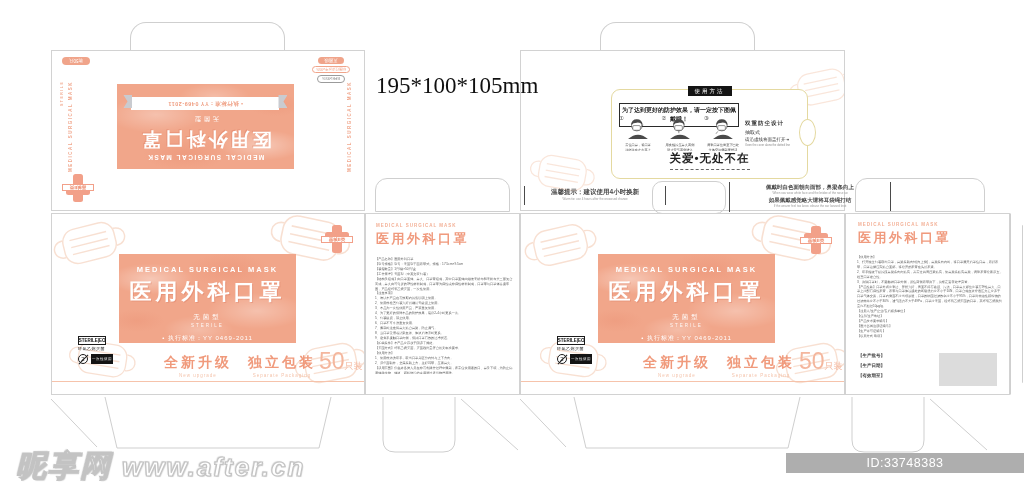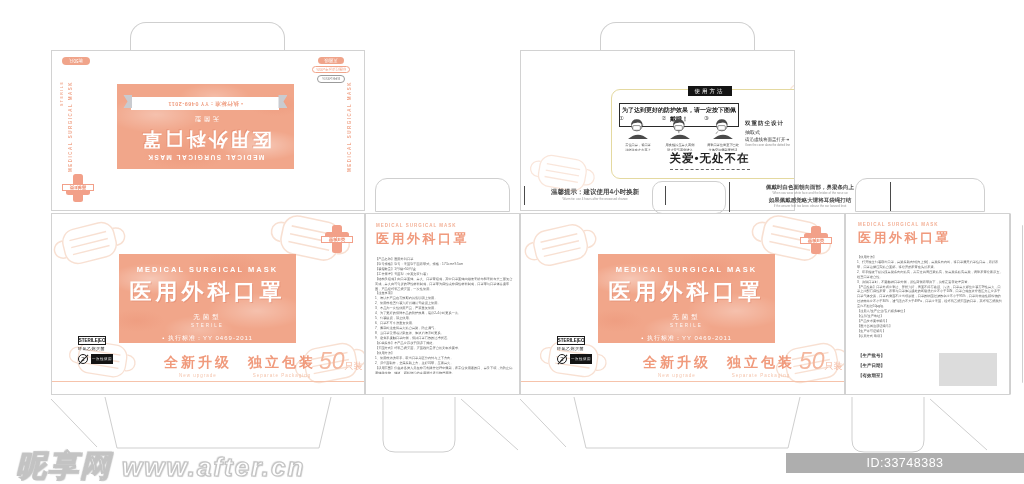--- a/index.html
+++ b/index.html
@@ -78,21 +78,21 @@
   .noreuse::after { content:""; position:absolute; left:-2px; top:4px; width:13px;
                     border-top:1px solid #1b1b1b; transform:rotate(-45deg); }
   .blackbox { width:22px; height:10px; background:#141414; color:#fff; font-size:3.5px;
               display:flex; align-items:center; justify-content:center; letter-spacing:.5px; }
 
   
   .upg { text-align:center; }
   .upg .u-cn { font-size:14px; font-weight:bold; color:#f09a7c; letter-spacing:3px; }
   .upg .u-en { font-size:4.5px; color:#f4c3ab; letter-spacing:1px; margin-top:1px; }
   .count { color:#f4b79e; white-space:nowrap; }
-  .count .c-num { font-size:23px;font-style:italic; }
+  .count .c-num { font-size:23px; }
   .count .c-unit { font-size:9px; }
 
   
   .bp-en { font-size:4.5px; letter-spacing:1px; color:#f3b096; font-weight:bold; }
   .bp-cn { font-size:13px; font-weight:bold; color:#f09a7d; letter-spacing:2.5px; margin-top:2px;
            text-shadow:0 0 1px rgba(255,255,255,.8); }
   .tinytext { font-size:6.4px; line-height:1.55; color:#5a5a5a; transform:scale(.5);
               transform-origin:0 0; white-space:pre-line; }
   .fields { font-size:9px; line-height:2.15; color:#3d3d3d; transform:scale(.5);
             transform-origin:0 0; white-space:pre-line; font-weight:bold; }
@@ -281,21 +281,21 @@
 【灭菌方式】环氧乙烷灭菌，灭菌残留量符合相关标准要求。
 【使用方法】
 1、使用前清洗双手，取出口罩并区分内外与上下方向。
 2、深色面朝外，金属条朝上方，挂好耳带，压紧鼻夹。
 【适用范围】供临床各类人员在非有创操作过程中佩戴，覆盖住使用者的口、鼻及下颌，为防止病原体微生物、体液、颗粒物等的直接透过提供物理屏障。</div>
     </div>
   </div>
 
   <div class="cutline tab-top" style="left:600px;top:22px;width:155px;height:28px;"></div>
 
-  <div class="panel" style="left:520px;top:50px;width:275px;height:161px;">
+  <div class="panel" style="left:520px;top:50px;width:325px;height:161px;">
     <div class="deco" style="left:2px;top:96px;transform:rotate(10deg);">
       <svg width="78" height="52" viewBox="0 0 60 40" fill="none">
           <rect x="12" y="8" rx="9" width="36" height="24" stroke="#f9e2d5"></rect>
           <path d="M12 14 C3 14 3 26 12 26 M48 14 C57 14 57 26 48 26" stroke="#f9e2d5"></path>
           <path d="M17 15 h26 M17 20 h26 M17 25 h26" stroke="#f9e2d5"></path>
         </svg>
     </div>
     <div class="deco" style="left:262px;top:10px;transform:rotate(-12deg);">
       <svg width="78" height="52" viewBox="0 0 60 40" fill="none">
           <rect x="12" y="8" rx="9" width="36" height="24" stroke="#f9e2d5"></rect>
@@ -480,19 +480,20 @@
       <path d="M383 2 V45 Q383 57 395 57 H443 Q455 57 455 45 V2"></path>
       <path d="M461 4 L518 55"></path>
       <path d="M51 4 L97 52"></path>
       <path d="M574 2 L586 53 L788 53 L800 2"></path>
       <path d="M852 2 V45 Q852 57 864 57 H912 Q924 57 924 45 V2"></path>
       <path d="M930 4 L987 55"></path>
       <path d="M520 4 L566 52"></path>
     </g>
   </svg>
 
+  <div class="abs size-label" style="left:376px;top:73px;">195*100*105mm</div>
 
   <div class="abs wm" style="left:16px;top:446px;">
     <span class="wm-logo">昵享网</span><span class="wm-url">www.after.cn</span>
   </div>
   <div class="abs id-bar" style="left:786px;top:453px;width:238px;height:20px;">ID:33748383 NO:20221227144932385102</div>
 
 </div>
 
 </body></html>

